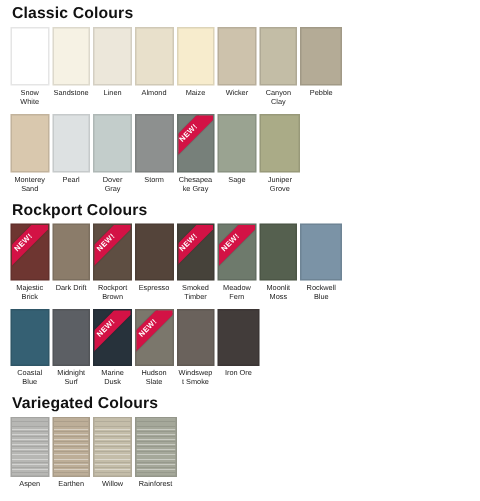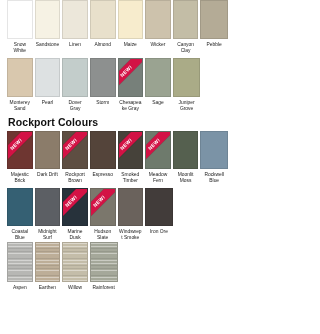--- a/index.html
+++ b/index.html
@@ -113,20 +113,21 @@
     margin-bottom: 1px;
   }
   .row-gap { height: 4px; }
 </style>
 </head>
 <body>
 
 <div class="page">
   <div id="sections-root">
       <div class="section">
+        <div class="section-title">Classic Colours</div>
         <div class="swatch-row">
           <div class="swatch-cell" style="flex: 0 0 12.5%; max-width: 12.5%;">
             <div class="chip h-classic" style="background: rgb(255, 255, 255);"></div>
             <div class="chip-label">Snow White</div>
           </div>
           <div class="swatch-cell" style="flex: 0 0 12.5%; max-width: 12.5%;">
             <div class="chip h-classic" style="background: rgb(246, 242, 228);"></div>
             <div class="chip-label">Sandstone</div>
           </div>
           <div class="swatch-cell" style="flex: 0 0 12.5%; max-width: 12.5%;">
@@ -272,20 +273,21 @@
             <div class="chip h-designer" style="background: rgb(106, 98, 92);"></div>
             <div class="chip-label">Windswept Smoke</div>
           </div>
           <div class="swatch-cell" style="flex: 0 0 12.5%; max-width: 12.5%;">
             <div class="chip h-designer" style="background: rgb(66, 60, 58);"></div>
             <div class="chip-label">Iron Ore</div>
           </div>
         </div>
       </div>
       <div class="section">
+        <div class="section-title">Variegated Colours</div>
         <div class="swatch-row">
           <div class="swatch-cell" style="flex: 0 0 12.5%; max-width: 12.5%;">
             <div class="chip h-varieg" style="background: rgb(183, 183, 180);">
               <div class="grain"></div>
             </div>
             <div class="chip-label">Aspen</div>
           </div>
           <div class="swatch-cell" style="flex: 0 0 12.5%; max-width: 12.5%;">
             <div class="chip h-varieg" style="background: rgb(189, 174, 152);">
               <div class="grain"></div>

